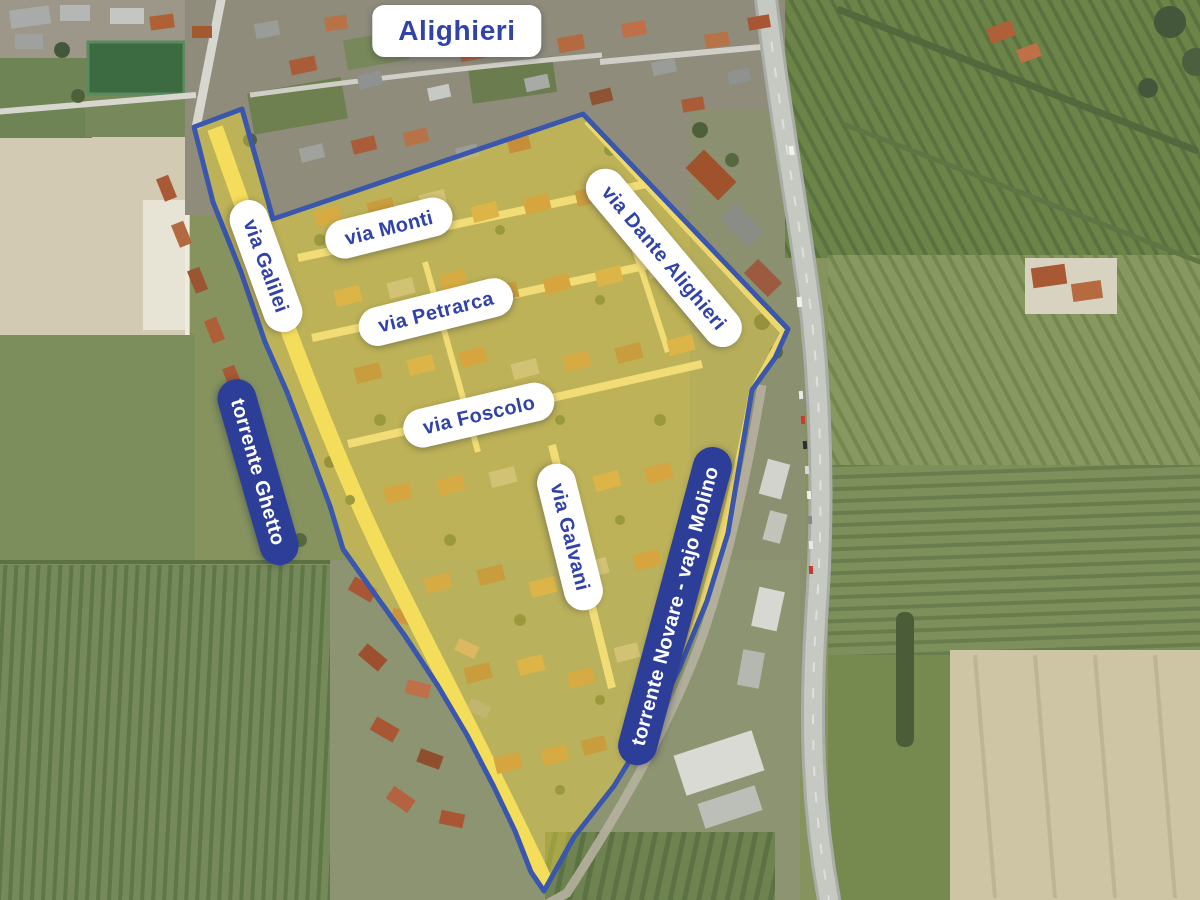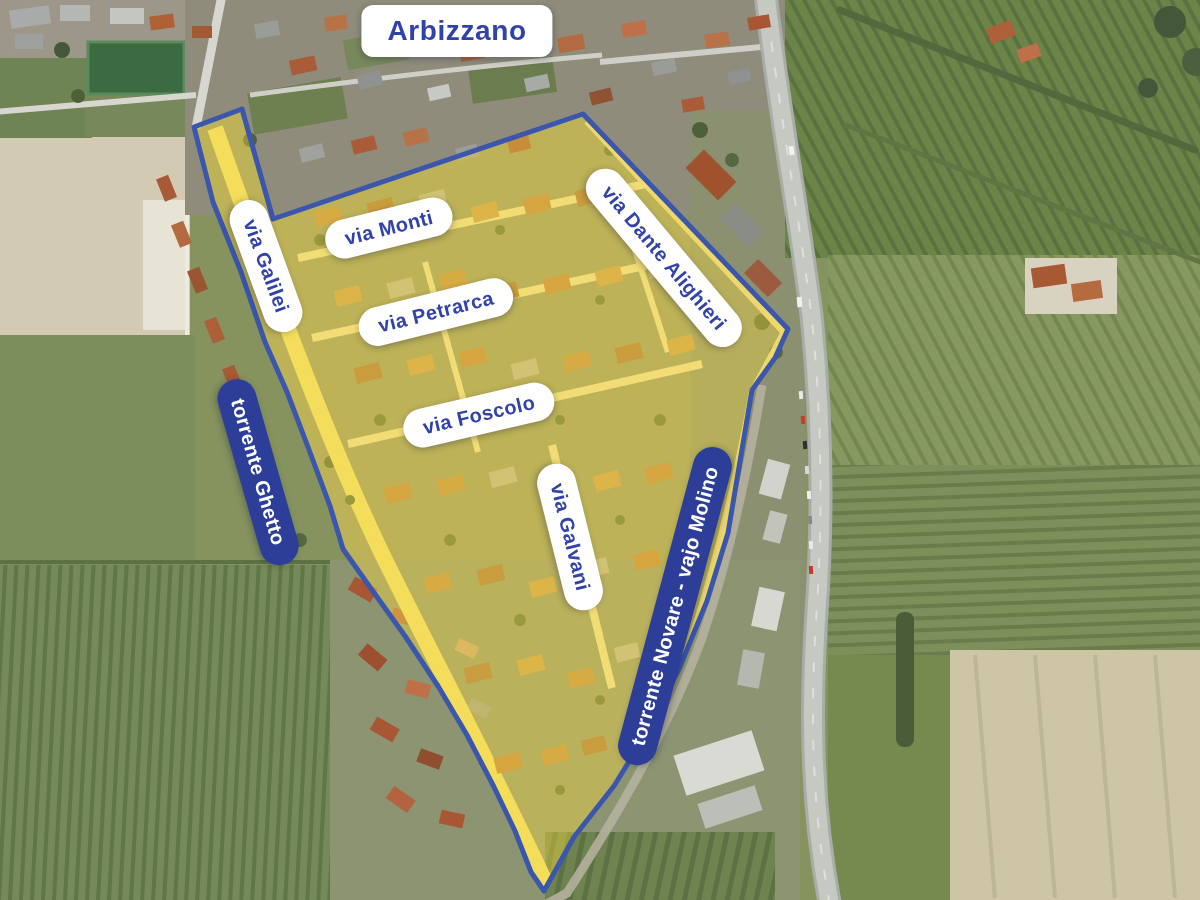--- a/index.html
+++ b/index.html
@@ -268,21 +268,21 @@
     <rect x="807" y="543" width="8" height="4" fill="#e8e8e8" transform="rotate(88 811 545)"></rect>
     <rect x="807" y="568" width="8" height="4" fill="#c23b2e" transform="rotate(88 811 570)"></rect>
     <rect x="788" y="148" width="9" height="5" fill="#f2f2f0" transform="rotate(82 792 150)"></rect>
   </g>
 
   <polygon points="194,127 242,109 273,219 583,114 788,329 775,358 752,390 728,533 707,601 679,669 649,729 614,786 574,837 544,891 531,872 515,831 494,787 467,735 438,686 405,636 372,590 343,549 330,506 308,447 287,392 265,342 241,272 213,202" fill="#f6d93f" fill-opacity="0.42"></polygon>
   <path d="M762,385 C748,470 730,555 703,635 C673,718 628,798 567,893 L545,905" stroke="#b5b09e" stroke-width="9" fill="none" opacity="0.9"></path>
   <polygon points="194,127 242,109 273,219 583,114 788,329 775,358 752,390 728,533 707,601 679,669 649,729 614,786 574,837 544,891 531,872 515,831 494,787 467,735 438,686 405,636 372,590 343,549 330,506 308,447 287,392 265,342 241,272 213,202" fill="none" stroke="#3a56ad" stroke-width="5" stroke-linejoin="round"></polygon>
 </svg>
 
-<div class="pill title" style="--x:457px;--y:31px;--rot:0deg">Arbizzano</div>
+<div class="pill title" style="--x:457px;--y:31px;--rot:0deg">Alighieri</div>
 
 <div class="pill" style="--x:266px;--y:266px;--rot:70deg">via Galilei</div>
 
 <div class="pill" style="--x:389px;--y:228px;--rot:-14deg">via Monti</div>
 
 <div class="pill" style="--x:436px;--y:312px;--rot:-14deg">via Petrarca</div>
 
 <div class="pill" style="--x:664px;--y:258px;--rot:50deg">via Dante Alighieri</div>
 
 <div class="pill" style="--x:479px;--y:415px;--rot:-13deg">via Foscolo</div>

